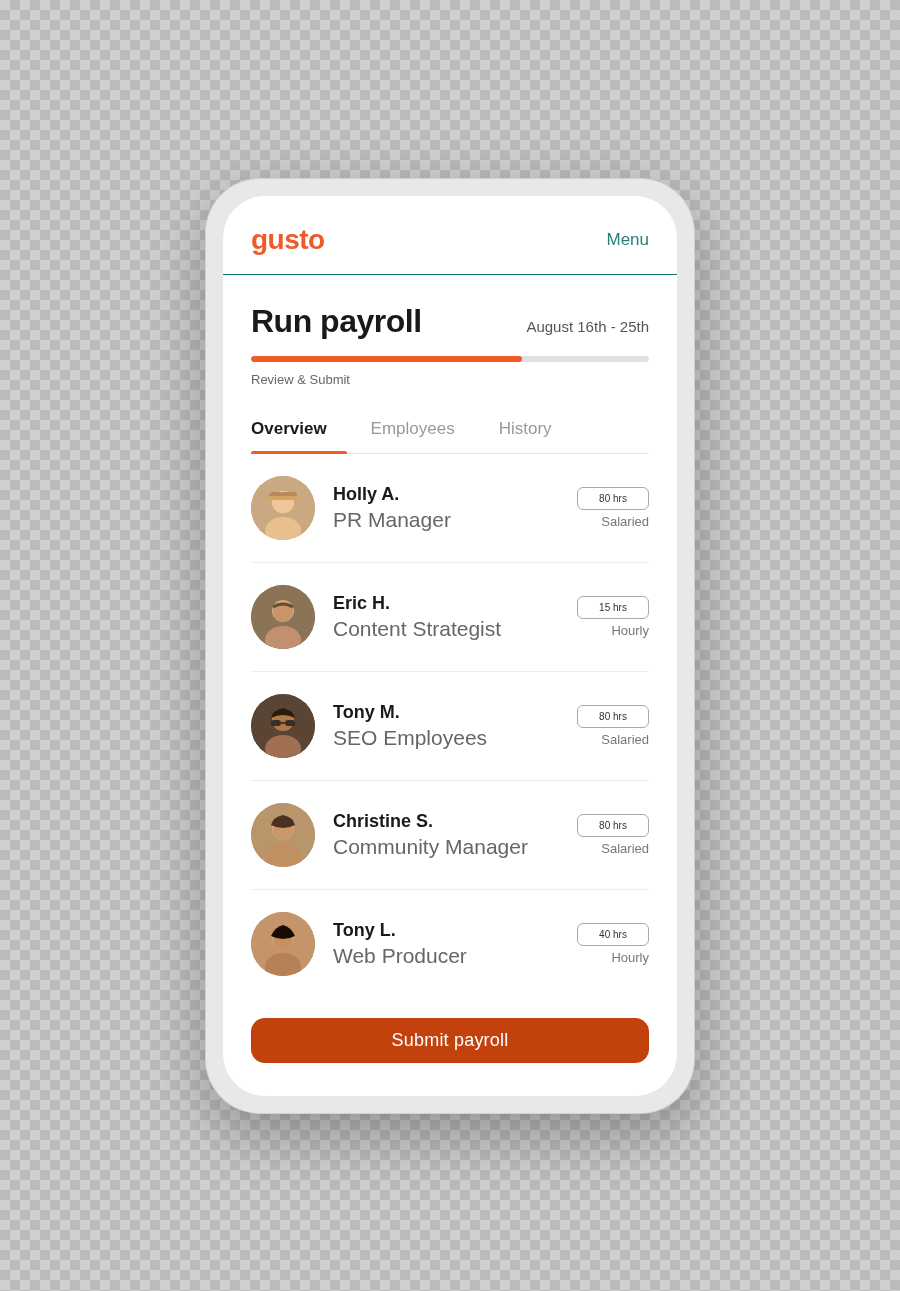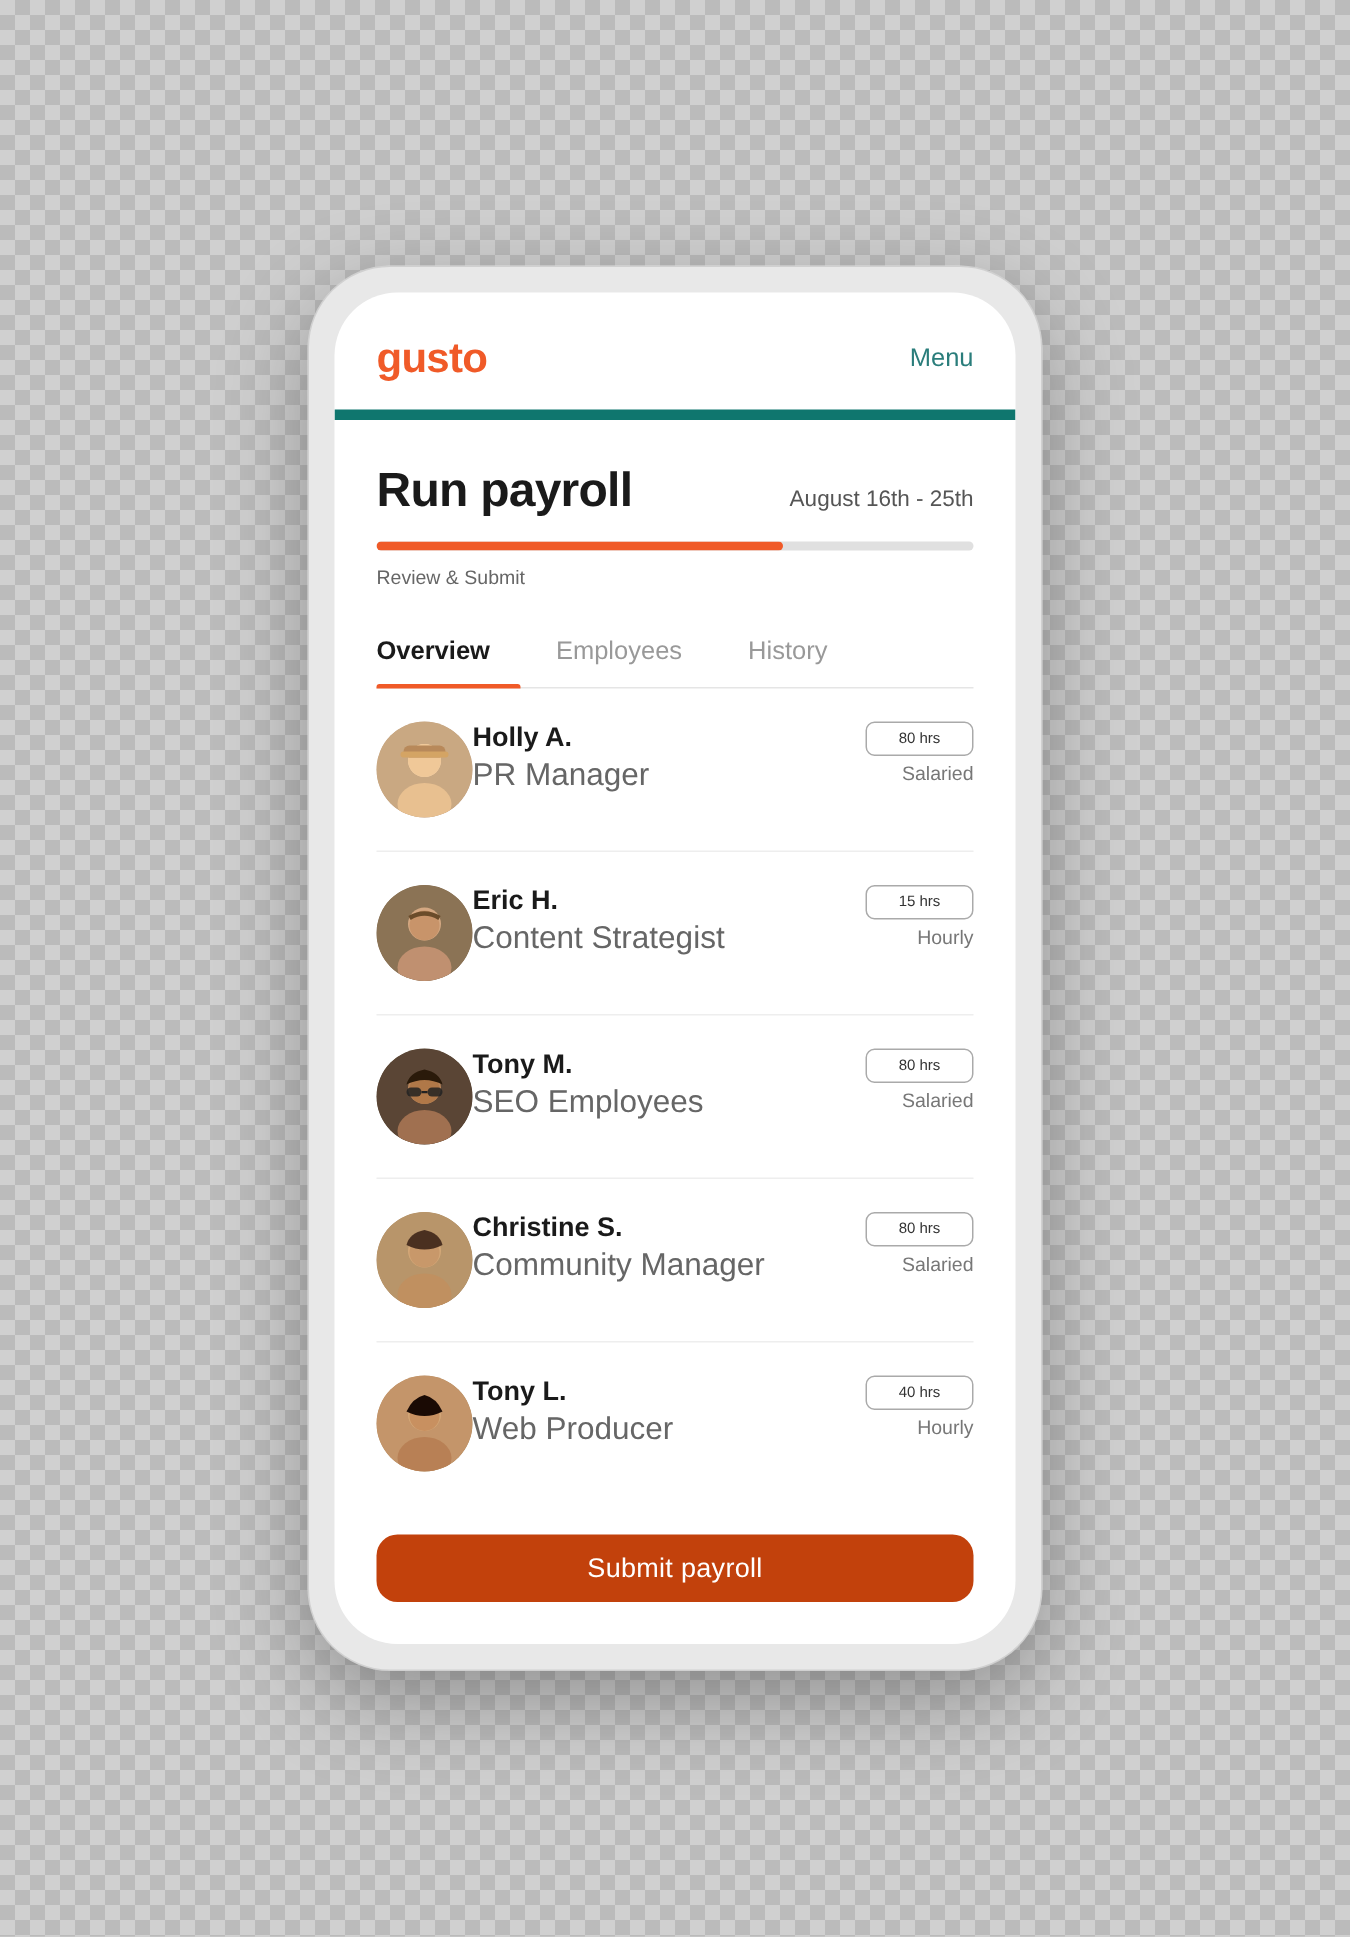--- a/index.html
+++ b/index.html
@@ -37,21 +37,21 @@
       flex-direction: column;
       min-height: 900px;
     }
 
     
     .header {
       display: flex;
       align-items: center;
       justify-content: space-between;
       padding: 28px 28px 18px 28px;
-      border-bottom: 7px solid #0f766e;
+      border-bottom: 1px solid #0f766e;
       text-align: right;
     }
 
     .logo {
       font-size: 28px;
       font-weight: 700;
       color: #f05a28;
       letter-spacing: -0.5px;
     }
 
@@ -145,22 +145,24 @@
       border-radius: 2px 2px 0 0;
     }
 
     
     .employee-list {
       margin-top: 0;
     }
 
     .employee-row {
       display: flex;
+      align-items: center;
       padding: 22px 0;
       border-bottom: 1px solid #eeeeee;
+      gap: 18px;
     }
 
     .employee-row:last-child {
       border-bottom: none;
     }
 
     .avatar {
       width: 64px;
       height: 64px;
       border-radius: 50%;

